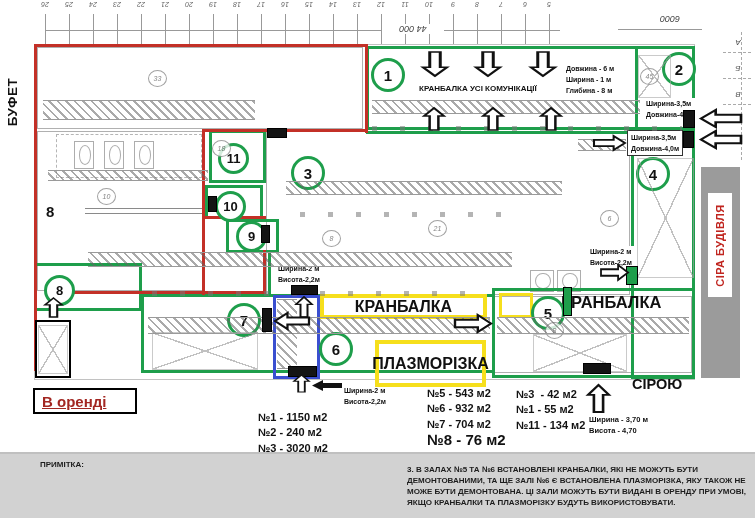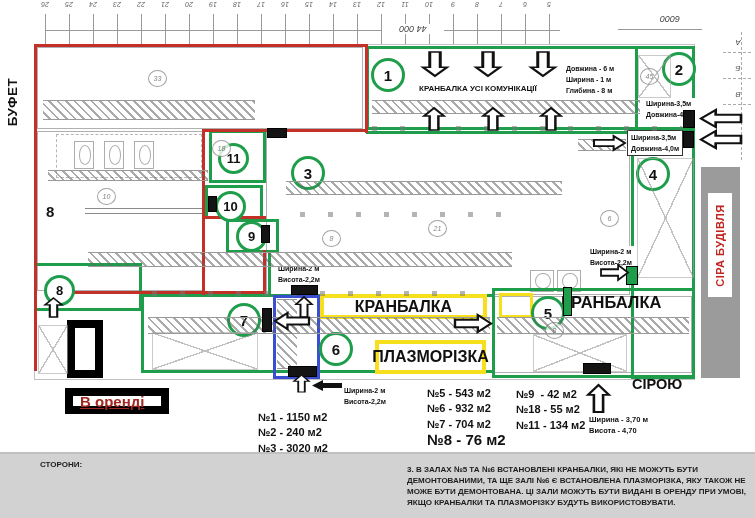--- a/index.html
+++ b/index.html
@@ -4,21 +4,21 @@
 <style>
   html,body{margin:0;padding:0;background:#fff;}
   #stage{position:relative;width:755px;height:518px;background:#fff;overflow:hidden;
          font-family:"Liberation Sans",sans-serif;}
   .abs{position:absolute;}
   
   .wl{position:absolute;border:1.5px solid #b0b0b0;box-sizing:border-box;}
   .dashbox{position:absolute;border:1px dashed #b5b5b5;box-sizing:border-box;}
   
   .gb{position:absolute;border:3px solid #1e9e4b;box-sizing:border-box;}
-  .rb{position:absolute;border:8px solid #000000;box-sizing:border-box;margin-left:32px;}
+  .rb{position:absolute;border:2px solid #000000;box-sizing:border-box;}
   .bb{position:absolute;border:3px solid #3a4fd0;box-sizing:border-box;}
   .yb{position:absolute;border:4px solid #f6df1c;box-sizing:border-box;}
   .gs{position:absolute;background:#1e9e4b;}
   .rs{position:absolute;background:#c33027;}
   
   .hz{position:absolute;background:repeating-linear-gradient(45deg,transparent 0 4px,rgba(100,100,100,.55) 4px 6px);
       border-top:1px solid #9a9a9a;border-bottom:1px solid #9a9a9a;box-sizing:border-box;}
   .xr{position:absolute;border:1px solid #a8a8a8;opacity:.6;box-sizing:border-box;background:
       linear-gradient(to top right,transparent calc(50% - .7px),#999 calc(50% - .7px),#999 calc(50% + .7px),transparent calc(50% + .7px)),
       linear-gradient(to bottom right,transparent calc(50% - .7px),#999 calc(50% - .7px),#999 calc(50% + .7px),transparent calc(50% + .7px));}
@@ -139,21 +139,21 @@
   <div class="rs" style="left:70px;top:291px;width:196px;height:3px;"></div>
   <div class="rs" style="left:263px;top:250px;width:3px;height:44px;"></div>
   <div class="rs" style="left:205px;top:216px;width:61px;height:3px;"></div>
   <div class="rb" style="left:35px;top:320px;width:36px;height:58px;"></div>
 
   <div class="bb" style="left:273px;top:295px;width:47px;height:84px;"></div>
 
   <div class="yb" style="left:320px;top:294px;width:167px;height:25px;display:flex;align-items:center;justify-content:center;">
     <span class="lbl" style="position:static;font-size:16px;">КРАНБАЛКА</span>
   </div>
-  <div class="yb" style="left:375px;top:340px;width:111px;height:34px;display:flex;align-items:center;justify-content:center;">
+  <div class="yb" style="left:375px;top:340px;width:111px;height:47px;display:flex;align-items:center;justify-content:center;">
     <span class="lbl" style="position:static;font-size:16px;">ПЛАЗМОРІЗКА</span>
   </div>
   <div class="yb" style="left:499px;top:293px;width:34px;height:25px;border-width:3px;"></div>
   <div class="lbl" style="left:561px;top:293px;font-size:16.5px;">КРАНБАЛКА</div>
 
   <div id="gen"></div>
 
   <div class="lbl" style="left:419px;top:84px;font-size:8px;">КРАНБАЛКА УСІ КОМУНІКАЦІЇ</div>
   <div class="lbl dim" style="left:566px;top:63px;">
     <div>Довжина - 6 м</div>
@@ -224,28 +224,28 @@
       <div style="position: static; font-weight: bold; font-size: 11px; line-height: 15.3px; white-space: pre; color: rgb(17, 17, 17);">№3 - 3020 м2</div>
       <div style="position: static; font-weight: bold; font-size: 11px; line-height: 15.3px; white-space: pre; color: rgb(17, 17, 17);">№4 - 310 м2</div>
     </div>
   <div id="pcol2" class="abs" style="left:392px;top:386px;margin-left:35px;">
       <div style="position: static; font-weight: bold; font-size: 11px; line-height: 15.3px; white-space: pre; color: rgb(17, 17, 17);">№5 - 543 м2</div>
       <div style="position: static; font-weight: bold; font-size: 11px; line-height: 15.3px; white-space: pre; color: rgb(17, 17, 17);">№6 - 932 м2</div>
       <div style="position: static; font-weight: bold; font-size: 11px; line-height: 15.3px; white-space: pre; color: rgb(17, 17, 17);">№7 - 704 м2</div>
       <div style="position: static; font-weight: bold; font-size: 15px; line-height: 15.3px; white-space: pre; color: rgb(17, 17, 17);">№8 - 76 м2</div>
     </div>
   <div id="pcol3" class="abs" style="left:516px;top:387px;">
-      <div style="position: static; font-weight: bold; font-size: 11px; line-height: 15.3px; white-space: pre; color: rgb(17, 17, 17);">№9  - 42 м2</div>
-      <div style="position: static; font-weight: bold; font-size: 11px; line-height: 15.3px; white-space: pre; color: rgb(17, 17, 17);">№18 - 55 м2</div>
+      <div style="position: static; font-weight: bold; font-size: 11px; line-height: 15.3px; white-space: pre; color: rgb(17, 17, 17);">№3  - 42 м2</div>
+      <div style="position: static; font-weight: bold; font-size: 11px; line-height: 15.3px; white-space: pre; color: rgb(17, 17, 17);">№1 - 55 м2</div>
       <div style="position: static; font-weight: bold; font-size: 11px; line-height: 15.3px; white-space: pre; color: rgb(17, 17, 17);">№11 - 134 м2</div>
     </div>
 
   <div class="abs" style="left:0;top:452px;width:755px;height:66px;background:#d2d2d2;border-top:2px solid #c0c0c0;"></div>
   <div id="noteL" class="notes" style="left:40px;top:460px;width:370px;font-size:8px;line-height:10.4px;">
-      <div style="position: static;">СТОРОНИ:</div>
+      <div style="position: static;">ПРИМІТКА:</div>
     </div>
   <div id="noteR" class="notes" style="left:407px;top:464px;width:341px;font-size:8px;line-height:11px;">
       <div style="position: static;">3. В ЗАЛАХ №5 ТА №6  ВСТАНОВЛЕНІ КРАНБАЛКИ, ЯКІ НЕ МОЖУТЬ БУТИ ДЕМОНТОВАНИМИ, ТА ЩЕ ЗАЛІ №6 Є ВСТАНОВЛЕНА ПЛАЗМОРІЗКА, ЯКУ ТАКОЖ НЕ МОЖЕ БУТИ ДЕМОНТОВАНА. ЦІ ЗАЛИ МОЖУТЬ БУТИ ВИДАНІ В ОРЕНДУ ПРИ УМОВІ, ЯКЩО КРАНБАЛКИ ТА ПЛАЗМОРІЗКУ БУДУТЬ ВИКОРИСТОВУВАТИ.</div>
     </div>
 <div class="hz" style="position: absolute; left: 372px; top: 100px; width: 268px; height: 14px;"></div>
     <div class="hz" style="position: absolute; left: 43px; top: 100px; width: 212px; height: 20px;"></div>
     <div class="hz" style="position: absolute; left: 286px; top: 181px; width: 276px; height: 14px;"></div>
     <div class="hz" style="position: absolute; left: 88px; top: 252px; width: 424px; height: 15px;"></div>
     <div class="hz" style="position: absolute; left: 148px; top: 317px; width: 342px; height: 17px;"></div>
     <div class="hz" style="position: absolute; left: 497px; top: 317px; width: 192px; height: 17px;"></div>

